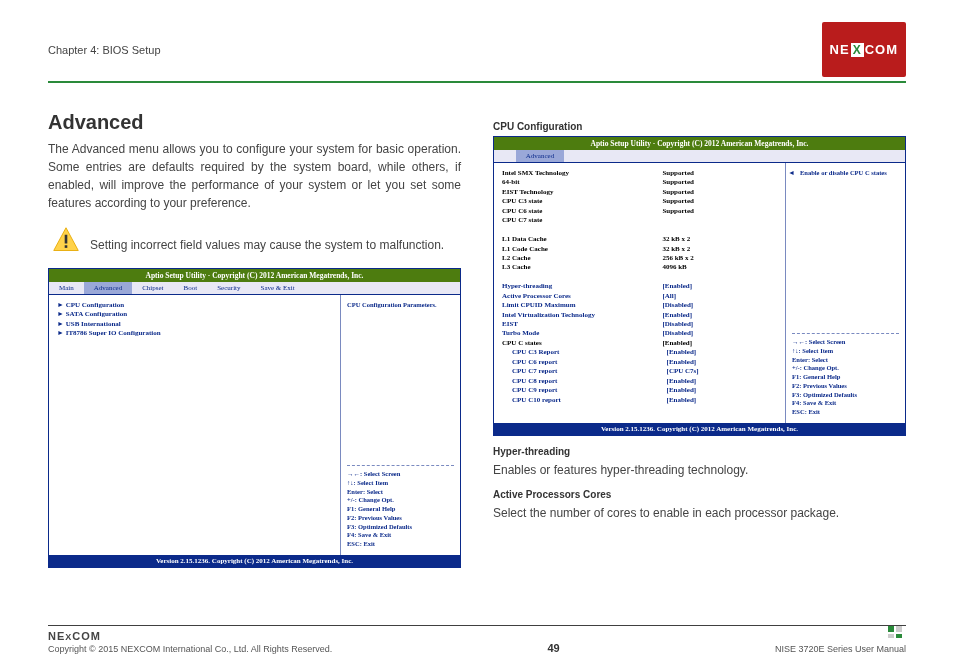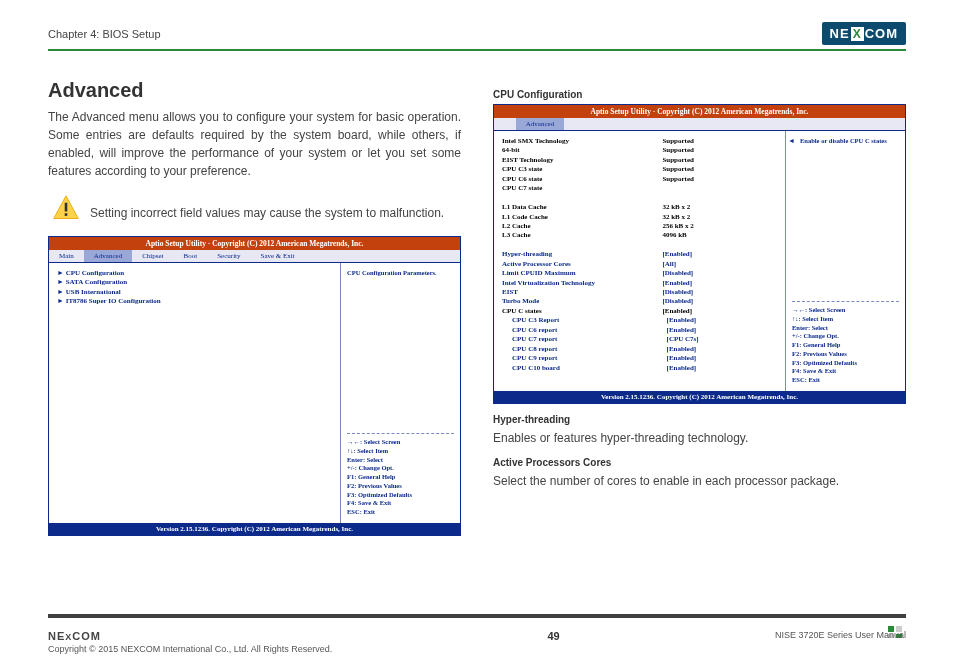--- a/index.html
+++ b/index.html
@@ -1,46 +1,46 @@
 <!DOCTYPE html>
 <html><head>
 <meta charset="utf-8">
 <style>
   * { box-sizing: border-box; margin: 0; padding: 0; }
   body { width: 954px; height: 672px; background: #fff; font-family: "Segoe UI", Arial, sans-serif; color: #333; position: relative; }
   .page { padding: 22px 48px 0 48px; }
   .top-header { display: flex; justify-content: space-between; align-items: center; border-bottom: 2px solid #2a8a3a; padding-bottom: 4px; margin-bottom: 28px; }
   .chapter { font-size: 11px; color: #444; }
-  .logo { background: #0c4a6e; color: #fff; font-weight: bold; font-size: 13px; padding: 4px 8px; letter-spacing: 1px; border-radius: 2px; display: flex; align-items: center; }
+  .logo { background: #b91c1c; color: #fff; font-weight: bold; font-size: 13px; padding: 20px 8px; letter-spacing: 1px; border-radius: 2px; display: flex; align-items: center; }
   .logo .x { background: #fff; color: #2a8a3a; padding: 0 2px; margin: 0 1px; font-size: 12px; }
   .columns { display: flex; gap: 32px; }
   .col { flex: 1; }
   h1 { font-size: 20px; font-weight: bold; color: #333; margin-bottom: 6px; }
   h2 { font-size: 10px; font-weight: bold; color: #333; margin-bottom: 4px; margin-top: 10px; }
   p.body { font-size: 12px; color: #444; line-height: 1.5; text-align: justify; margin-bottom: 14px; }
   .warning { display: flex; align-items: flex-end; gap: 10px; margin-bottom: 14px; padding: 0 4px; }
   .warning-icon { width: 28px; height: 28px; flex-shrink: 0; }
   .bios-box { border: 1px solid #0b2a8a; font-family: "Times New Roman", serif; font-size: 7px; margin-bottom: 10px; }
-  .bios-title { background: #c2410c; color: #fff; text-align: center; font-weight: bold; padding: 2px 0; font-size: 7.5px; }
+  .bios-title { background: #4d7c0f; color: #fff; text-align: center; font-weight: bold; padding: 2px 0; font-size: 7.5px; }
   .bios-tabs { display: flex; background: #e8e8f5; border-bottom: 1px solid #0b2a8a; font-size: 7px; }
   .bios-tab { padding: 2px 10px; color: #0b2a8a; }
   .bios-tab.active { background: #9aa8d8; }
   .bios-body { display: flex; min-height: 160px; }
   .bios-main { flex: 1; padding: 6px 8px; color: #0b2a8a; font-weight: bold; line-height: 1.35; }
   .bios-main .row { display: flex; justify-content: flex-end; }
   .bios-main .lbl { flex: 1.4; }
   .bios-main .val { flex: 1; }
   .bios-main .black { color: #000; font-weight: bold; }
   .bios-main .indent { padding-left: 10px; }
   .bios-side { width: 120px; border-left: 1px solid #7a8ac0; padding: 6px; color: #0b2a8a; font-weight: bold; display: flex; flex-direction: column; position: relative; }
   .bios-side .helpblk { font-size: 6.5px; line-height: 1.35; margin-top: auto; border-top: 1px dashed #7a8ac0; padding-top: 4px; }
   .bios-side .arrow { position: absolute; top: 6px; left: 2px; color: #0b2a8a; font-size: 7px; }
   .bios-footer { background: #0b2a8a; color: #fff; text-align: center; font-weight: bold; padding: 2px 8px; font-size: 7px; }
   .bios-body-tall { min-height: 260px; }
-  .footer { position: absolute; bottom: 18px; left: 48px; right: 48px; border-top: 4px solid #404040; padding-top: 12px; display: flex; justify-content: space-between; align-items: flex-start; font-size: 9px; color: #555; }
+  .footer { position: absolute; bottom: 18px; left: 48px; right: 48px; border-top: 1px solid #404040; padding-top: 4px; display: flex; justify-content: space-between; align-items: flex-end; font-size: 9px; color: #555; }
   .footer .logo-sm { font-weight: bold; color: #444; font-size: 11px; letter-spacing: 1px; margin-bottom: 2px; }
   .footer .pagenum { font-weight: bold; font-size: 11px; color: #333; }
   .footer-deco { position: absolute; right: 48px; bottom: 34px; width: 18px; height: 12px; }
   .footer-deco div { position: absolute; background: #2a8a3a; }
 </style>
 </head>
 <body>
 
 <div class="page">
   <div class="top-header">
@@ -169,21 +169,21 @@
               </div><div class="row">
                 <div class="lbl  indent">CPU C7 report</div>
                 <div class="val ">[CPU C7s]</div>
               </div><div class="row">
                 <div class="lbl  indent">CPU C8 report</div>
                 <div class="val ">[Enabled]</div>
               </div><div class="row">
                 <div class="lbl  indent">CPU C9 report</div>
                 <div class="val ">[Enabled]</div>
               </div><div class="row">
-                <div class="lbl  indent">CPU C10 board</div>
+                <div class="lbl  indent">CPU C10 report</div>
                 <div class="val ">[Enabled]</div>
               </div></div>
           <div class="bios-side">
             <span class="arrow">◄</span>
             <div style="font-size:6.5px; padding-left:8px;">Enable or disable CPU C states</div>
             <div class="helpblk" id="help-right">
                 <div>→←: Select Screen</div>
                 <div>↑↓: Select Item</div>
                 <div>Enter: Select</div>
                 <div>+/-: Change Opt.</div>

